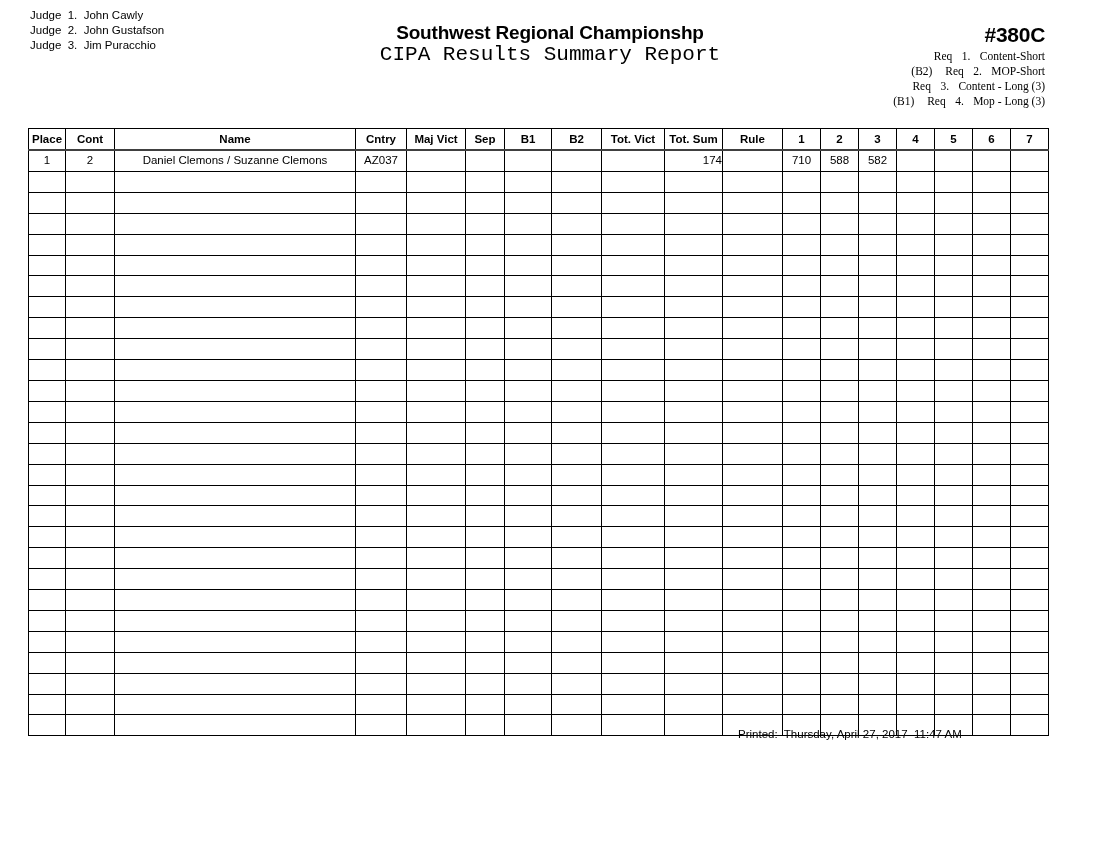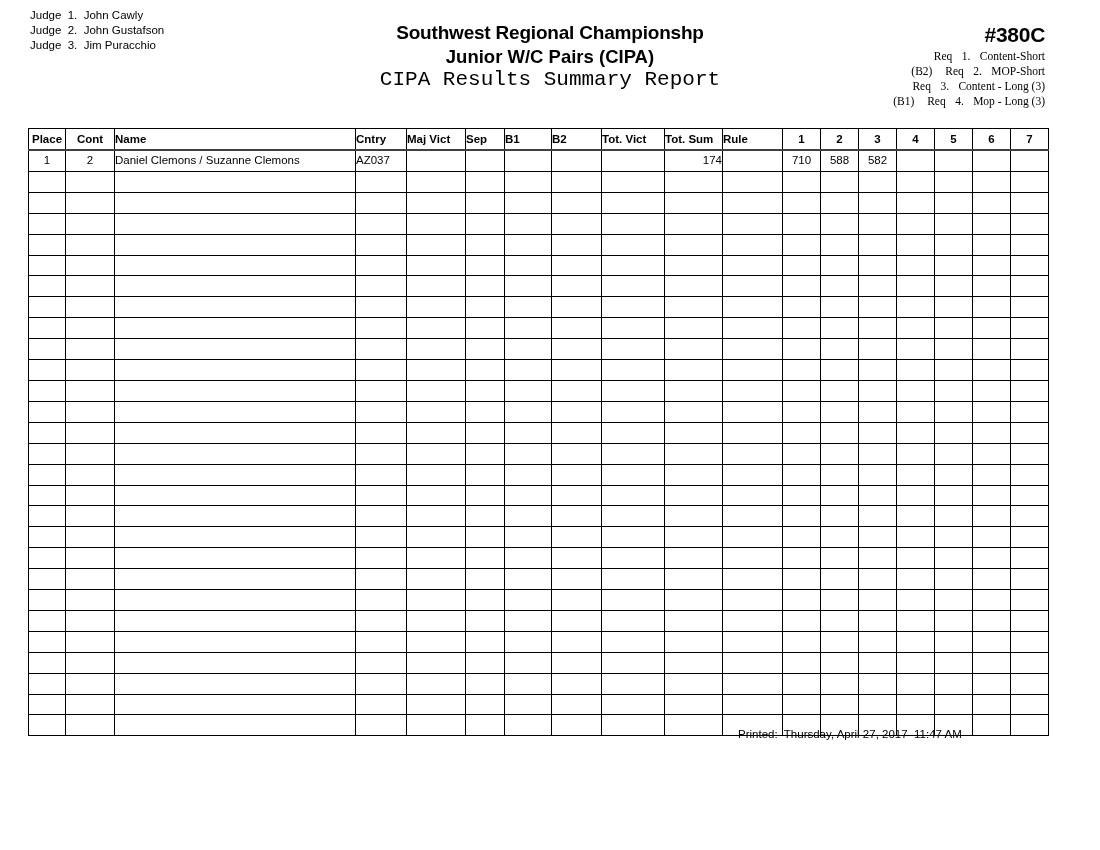--- a/index.html
+++ b/index.html
@@ -125,21 +125,21 @@
     line-height: 19.9px;
     overflow: hidden;
     white-space: nowrap;
   }
   #results-table thead th {
     border-bottom: 2px solid #404040;
     height: 20px;
     line-height: 20px;
     font-weight: bold;
   }
-  .al { text-align: left;  padding-left: 5px; }
+  .al { text-align: center;  padding-left: 5px; }
   .ac { text-align: center; }
   .totsum-cell { text-align: right; padding-left: 15px; }
 
   
   .col-place { width: 36px; }
   .col-cont  { width: 48px; }
   .col-name  { width: 240px; }
   .col-cntry { width: 50px; }
   .col-maj   { width: 58px; }
   .col-sep   { width: 38px; }
@@ -164,21 +164,20 @@
 <body>
 
 <div id="judges-block">
   <span class="judge-line">Judge  1.  John Cawly</span>
   <span class="judge-line">Judge  2.  John Gustafson</span>
   <span class="judge-line">Judge  3.  Jim Puracchio</span>
 </div>
 
 <div id="title-block">
   <div id="event-title">Southwest Regional Championshp</div>
-  <div id="event-category">Junior W/C Pairs (CIPA)</div>
   <div id="report-subtitle">CIPA Results Summary Report</div>
 </div>
 
 <div id="right-block">
   <div id="event-number">#380C</div>
   <div id="req-list">
       <div class="req-row"><span class="req-bx"></span><span class="req-word">Req</span><span class="req-num">1.</span><span class="req-label">Content-Short</span></div>
       <div class="req-row"><span class="req-bx">(B2)</span><span class="req-word">Req</span><span class="req-num">2.</span><span class="req-label">MOP-Short</span></div>
       <div class="req-row"><span class="req-bx"></span><span class="req-word">Req</span><span class="req-num">3.</span><span class="req-label">Content - Long (3)</span></div>
       <div class="req-row"><span class="req-bx">(B1)</span><span class="req-word">Req</span><span class="req-num">4.</span><span class="req-label">Mop - Long (3)</span></div>

